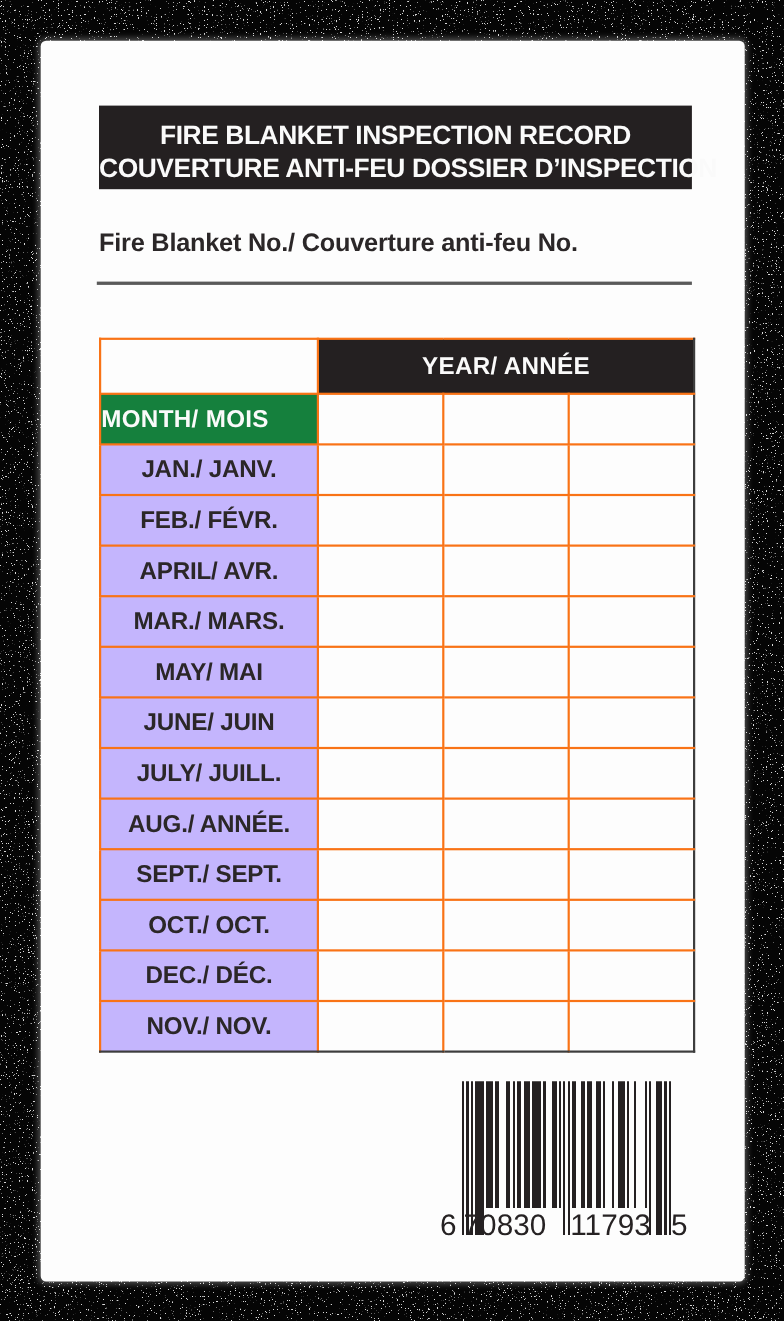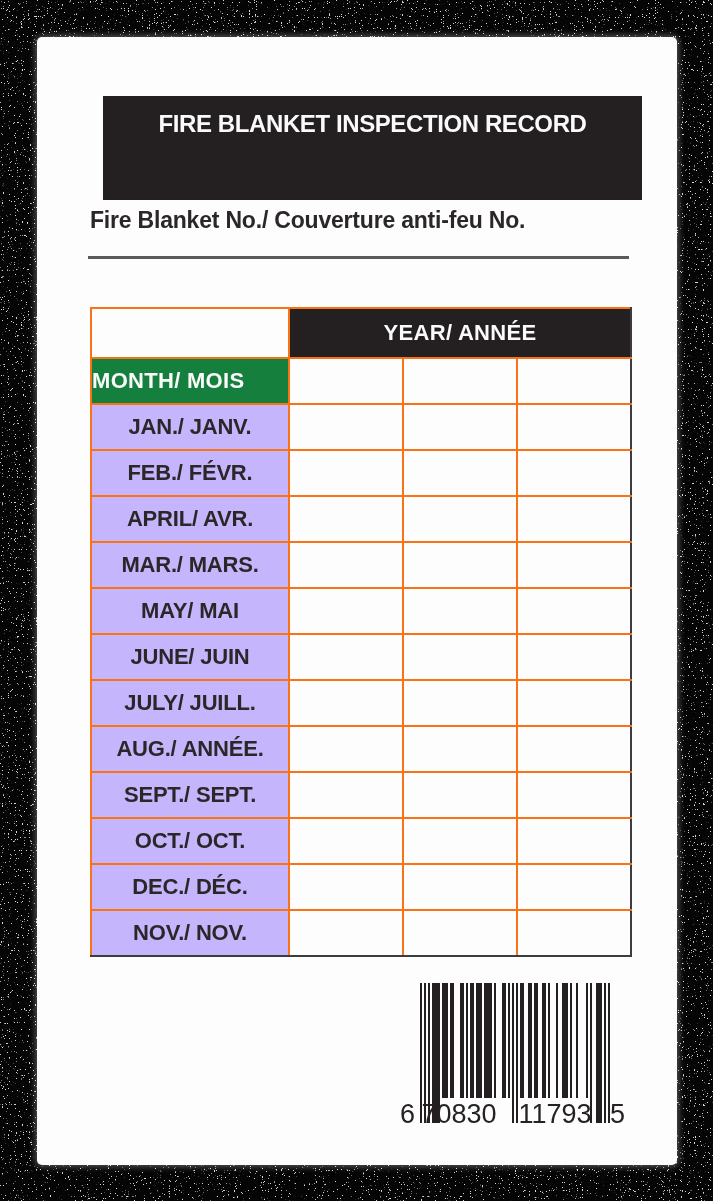--- a/index.html
+++ b/index.html
@@ -16,22 +16,22 @@
     position: absolute;
     left: 37px; top: 37px;
     width: 640px; height: 1128px;
     background: #fdfdfd;
     border-radius: 5px;
     box-shadow: 0 0 6px 2px rgba(255,255,255,0.3);
     z-index: 2;
   }
   .header-box {
     position: absolute;
-    left: 66px; top: 59px;
-    width: 539px; height: 104px;
+    left: 53px; top: 59px;
+    width: 539px; height: 76px;
     background: #242021;
     color: #fafafa;
     text-align: center;
     padding-top: 13px;
   }
   .header-box .title-line {
     font-size: 24px;
     font-weight: bold;
     line-height: 30px;
     letter-spacing: -0.4px;
@@ -132,20 +132,21 @@
       <feColorMatrix type="matrix" values="0 0 0 0 1  0 0 0 0 1  0 0 0 0 1  8 8 8 0 -14.5"></feColorMatrix>
     </filter>
     <rect width="713" height="1201" fill="#050505"></rect>
     <rect width="713" height="1201" filter="url(#speckle)" opacity="0.85"></rect>
   </svg>
 
   <div id="card">
 
     <div class="header-box">
       <div class="title-line">FIRE BLANKET INSPECTION RECORD</div>
+      <div class="title-line">COUVERTURE ANTI-FEU DOSSIER D’INSPECTION</div>
     </div>
 
     <div class="blanket-label">Fire Blanket No./ Couverture anti-feu No.</div>
 
     <div class="fill-line"></div>
 
     <table class="inspection">
       <colgroup>
         <col style="width:198px">
         <col style="width:114px">

